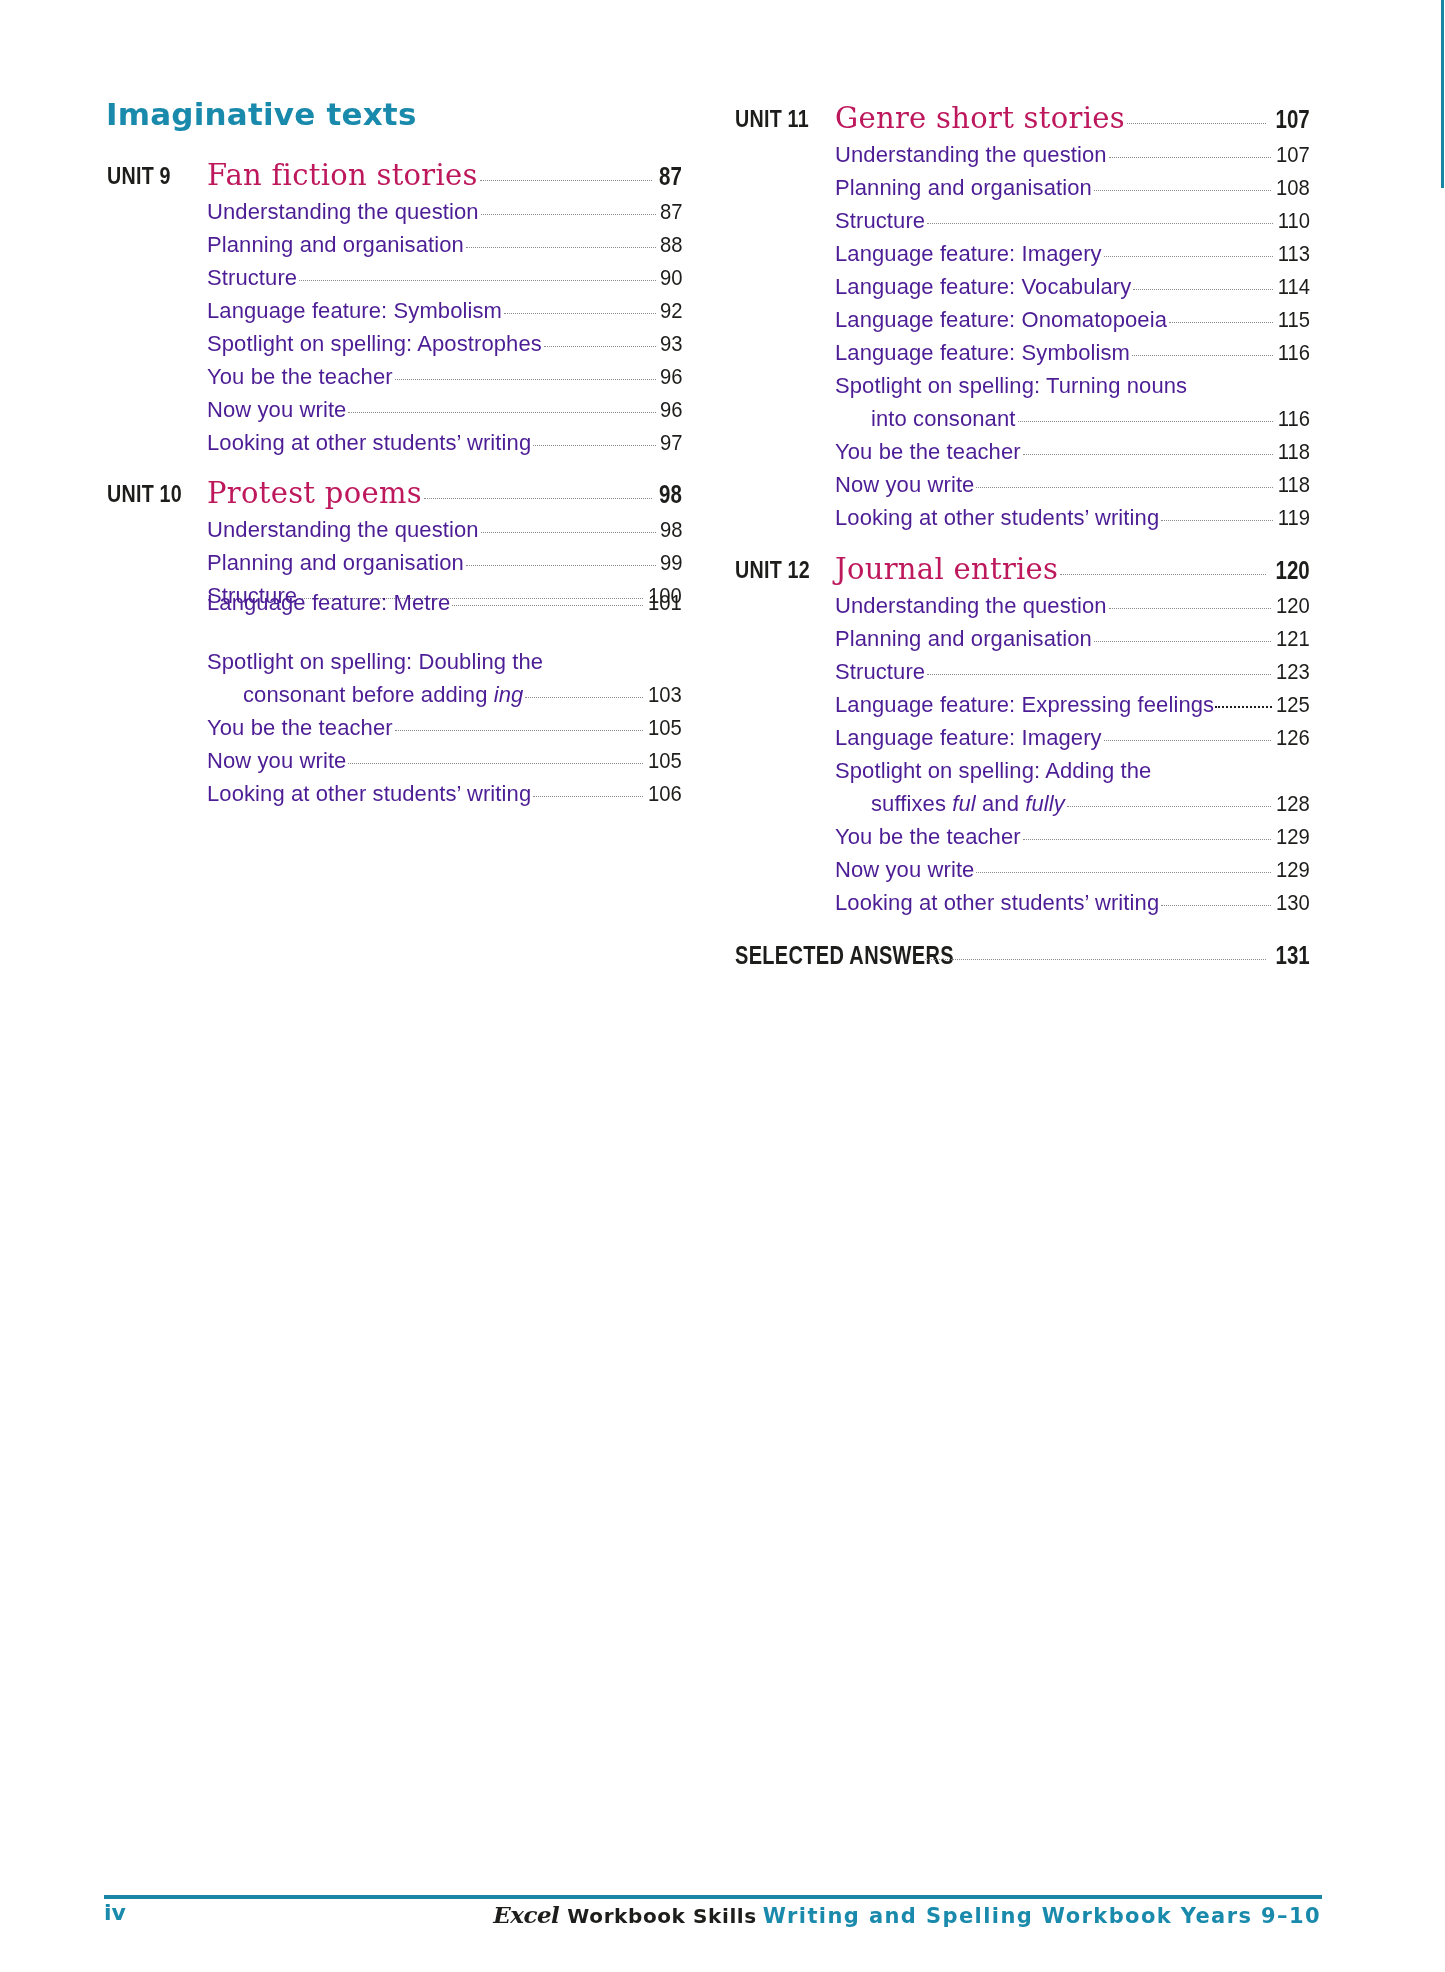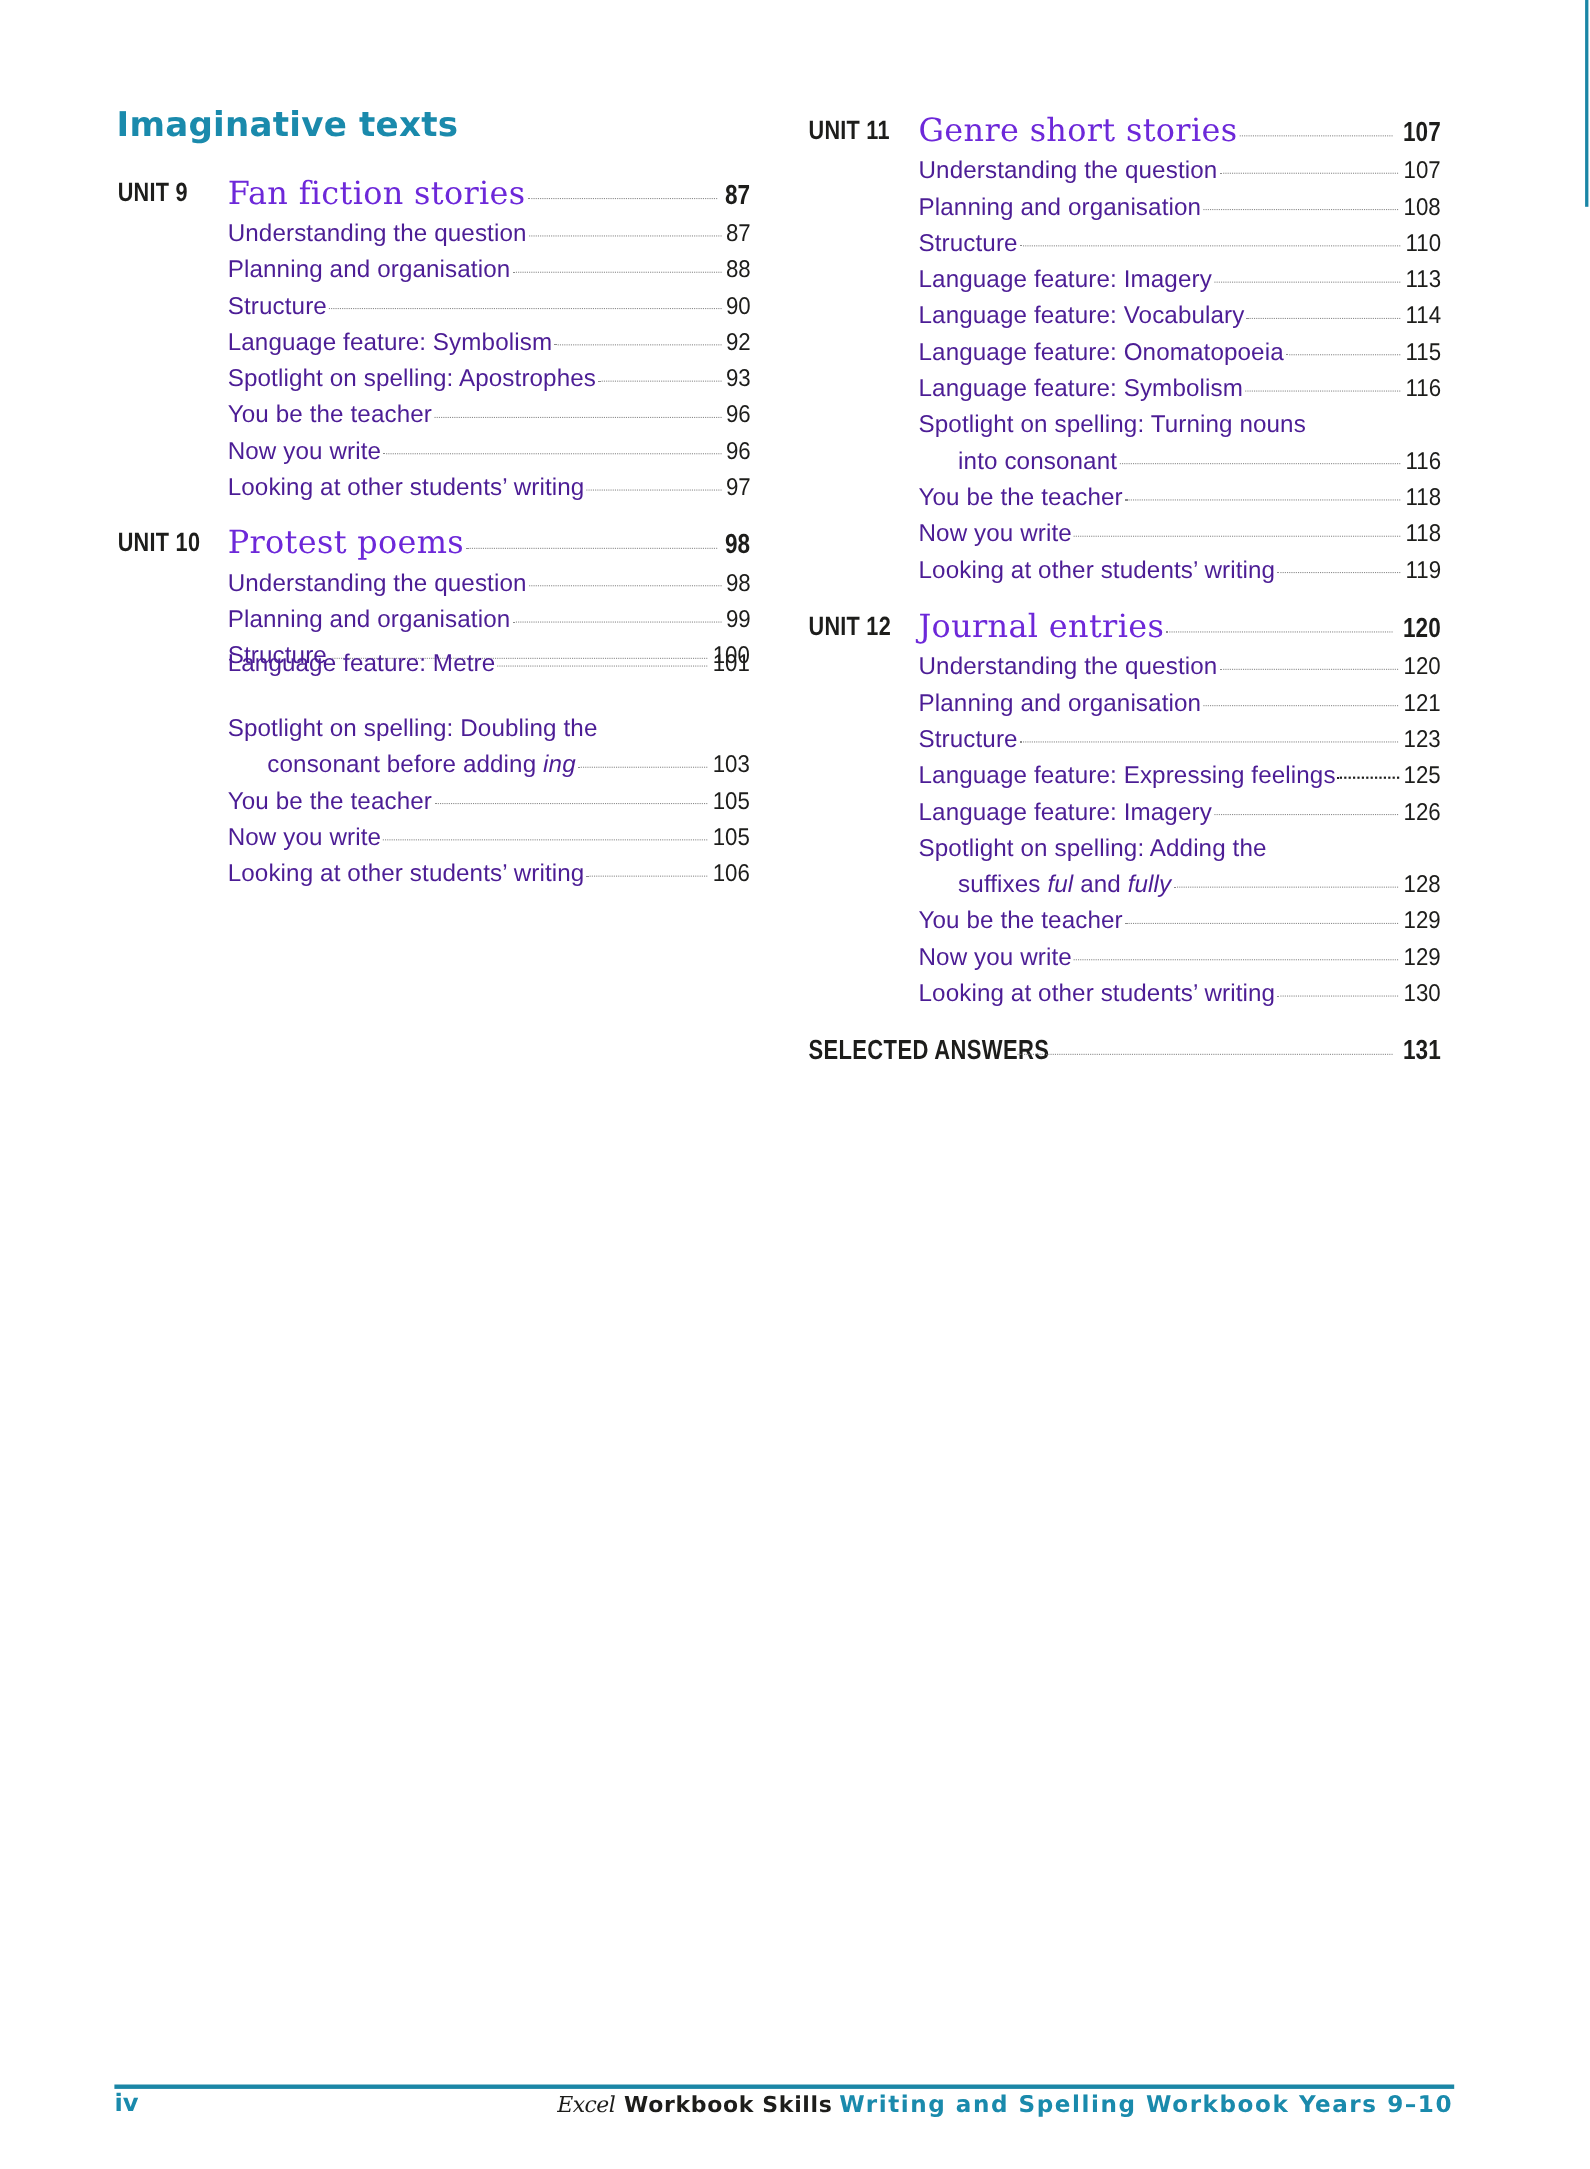--- a/index.html
+++ b/index.html
@@ -25,21 +25,21 @@
     position: absolute; left: 0; bottom: 2px;
     font-family: "Liberation Sans", sans-serif; font-weight: bold;
     font-size: 24px; color: #1d1d1b; transform: scaleX(0.82); transform-origin: left bottom;
     letter-spacing: 0.3px; white-space: nowrap;
   }
   .title-wrap {
     position: absolute; left: 100px; right: 0; bottom: 0;
     display: flex; align-items: baseline;
   }
   .unit-title {
-    font-family: "DejaVu Serif", serif; font-size: 29px; color: #6d28d9;
+    font-family: "DejaVu Serif", serif; font-size: 29px; color: #be185d;
     white-space: nowrap; letter-spacing: 0.3px;
   }
   .item-text {
     font-family: "Liberation Sans", sans-serif; font-size: 22px; color: #4c1d95;
     white-space: nowrap; letter-spacing: 0.1px;
   }
   .item-text.indent { padding-left: 36px; }
   .leader {
     flex: 1; margin: 0 2px; height: 1px; align-self: baseline;
     border-bottom: 1.5px dotted #8a8a8a; position: relative; top: -4px;
@@ -60,21 +60,21 @@
   .em { font-style: italic; }
   .footer-rule { position: absolute; left: 104px; top: 1895px; width: 1218px; height: 4px; background: #1a86a6; }
   .footer-page {
     position: absolute; left: 104px; top: 1900px;
     font-family: "DejaVu Sans", sans-serif; font-weight: bold; font-size: 22px; color: #1a8aac;
   }
   .footer-title {
     position: absolute; right: 124px; top: 1901px; white-space: nowrap;
     font-family: "DejaVu Sans", sans-serif; font-weight: bold; font-size: 21px;
   }
-  .footer-brand { font-family: "DejaVu Serif", serif; font-style: italic; font-weight: normal; color: #1d1d1b; font-size: 20px; margin-right: 8px; letter-spacing: -0.5px; }
+  .footer-brand { font-family: "DejaVu Serif", serif; font-style: italic; font-weight: bold; color: #1d1d1b; font-size: 23px; margin-right: 8px; letter-spacing: -0.5px; }
   .footer-series { color: #1d1d1b; letter-spacing: 0.6px; font-size: 20px; margin-right: 6px; }
   .footer-book { color: #1a8aac; letter-spacing: 1.4px; font-size: 21px; }
 </style>
 </head>
 <body>
 
 <div class="edge-bar"></div>
 
 <div class="section-heading">Imaginative texts</div>
 

